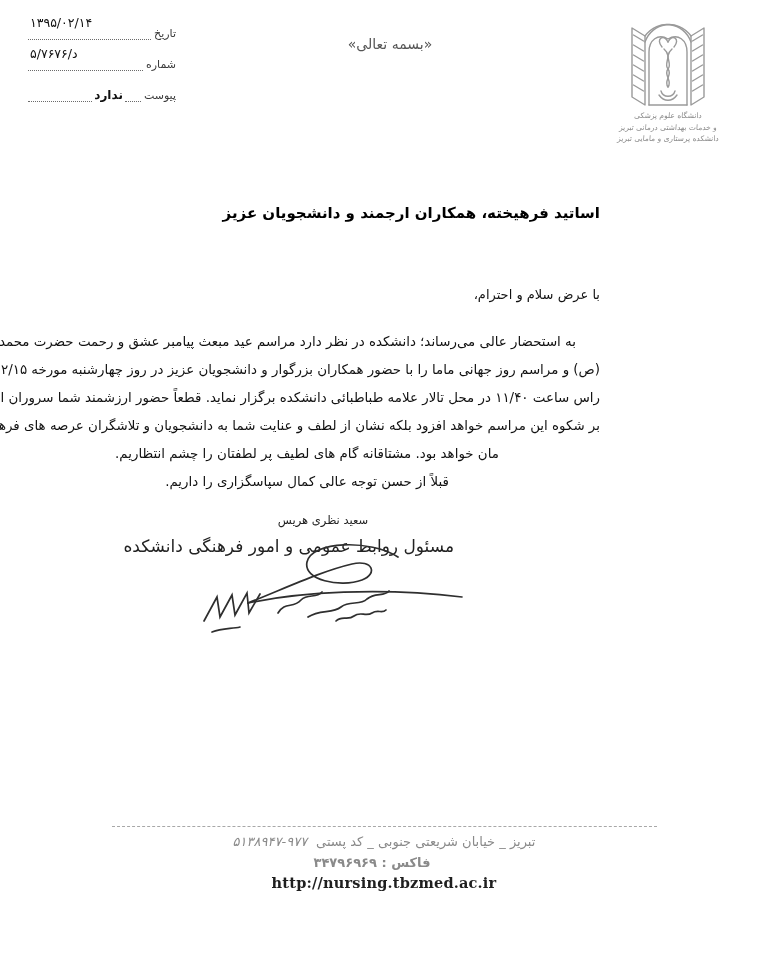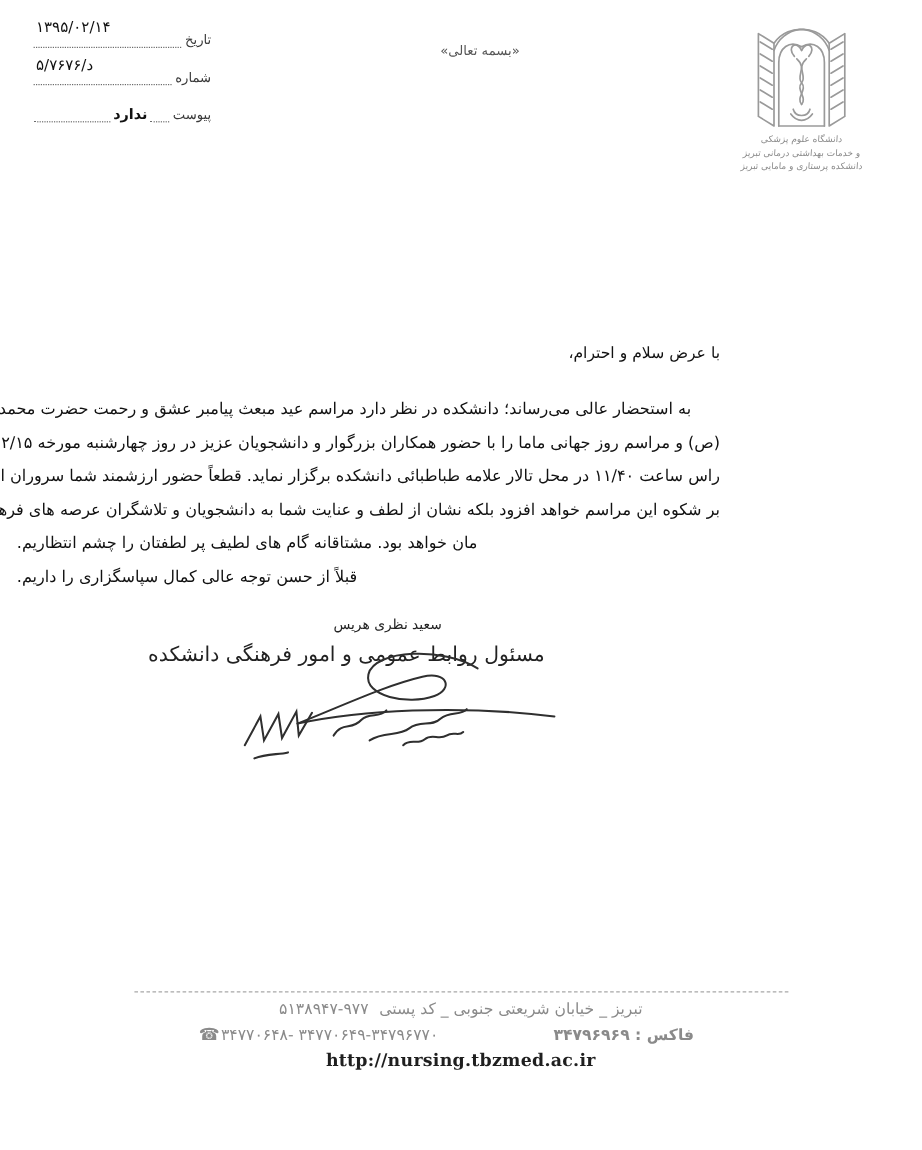--- a/index.html
+++ b/index.html
@@ -24,22 +24,22 @@
   .leader-fixed { width: 16px; border-bottom: 1px dotted #6b6b6b; height: 13px; }
   .field-value {
     position: absolute; left: 2px; top: -9px;
     font-size: 12.5px; font-weight: normal; color: #111;
     direction: ltr; white-space: nowrap;
   }
   .inline-value { font-size: 12px; font-weight: bold; color: #111; padding: 0 2px; white-space: nowrap; }
 
   
   .besmele {
-    position: absolute; left: 330px; top: 36px; width: 140px;
-    text-align: center; font-size: 11px; color: #555;
+    position: absolute; left: 320px; top: 36px; width: 140px;
+    text-align: center; font-size: 14px; color: #555;
     direction: rtl; white-space: nowrap;
   }
 
   
   .logo { position: absolute; left: 608px; top: 12px; width: 120px; text-align: center; color: #8f8f8f; }
   .logo svg { display: block; margin: 0 auto; }
   .logo-line { font-size: 7.5px; line-height: 1.55; direction: rtl; white-space: nowrap; color: #8a8a8a; transform: skewX(-4deg); }
 
   
   .heading {
@@ -47,41 +47,41 @@
     direction: rtl; font-size: 15px; font-weight: bold; color: #000;
     white-space: nowrap;
   }
   .salutation {
     position: absolute; right: 24px; top: 287px;
     direction: rtl; font-size: 13px; color: #111; white-space: nowrap;
   }
   .body-text { position: absolute; right: 24px; left: 14px; top: 328px; direction: rtl; }
   .bline {
     font-size: 13.4px; line-height: 28px; color: #111;
-    white-space: nowrap; text-align: left;
+    white-space: nowrap; text-align: center;
   }
   .bline.j { text-align: justify; text-align-last: justify; }
   .bline.indent { text-indent: 24px; }
 
   
   .sig { position: absolute; left: 192px; top: 513px; width: 262px; }
   .sig-name { direction: rtl; text-align: center; font-size: 11.5px; color: #222; }
   .sig-title { direction: rtl; text-align: center; font-size: 17px; color: #222; margin-top: 9px; white-space: nowrap; }
   .sig-scrawl { position: absolute; left: -2px; top: 24px; pointer-events: none; }
 
   
   .footer { position: absolute; left: 0; top: 826px; width: 768px; }
   .sep { width: 545px; margin: 0 auto; border-top: 1.5px dashed #a8a8a8; height: 0; }
   .f-address {
     margin-top: 7px; display: flex; direction: rtl;
     justify-content: center; align-items: baseline; gap: 9px;
     color: #8a8a8a; font-size: 13px;
   }
   .f-address .rtl-part { direction: rtl; white-space: nowrap; }
-  .f-address .ltr-part { direction: ltr; white-space: nowrap; letter-spacing: 0.5px; }
+  .f-address .ltr-part { direction: ltr; white-space: nowrap; letter-spacing: 0.5px; font-style: italic; }
   .f-contact {
     margin-top: 6px; display: flex; direction: ltr;
     justify-content: center; align-items: baseline; gap: 96px;
     color: #8a8a8a; font-size: 13px;
     transform: translateX(-12px);
   }
   .phone-group { direction: ltr; white-space: nowrap; }
   .phone-ico { font-size: 14px; margin-right: 1px; }
   .fax-group { direction: rtl; white-space: nowrap; font-weight: bold; }
   .f-url {
@@ -141,20 +141,21 @@
 
         <path d="M39 79 C41 86 51 86 53 79"></path>
         <path d="M37 83 C42 90 50 90 55 83"></path>
       </g>
     </svg>
     <div class="logo-line">دانشگاه علوم پزشکی</div>
     <div class="logo-line">و خدمات بهداشتی درمانی تبریز</div>
     <div class="logo-line">دانشکده پرستاری و مامایی تبریز</div>
   </div>
 
+  <div class="heading">اساتید فرهیخته، همکاران ارجمند و دانشجویان عزیز</div>
 
   <div class="salutation">با عرض سلام و احترام،</div>
 
   <div class="body-text">
     <div class="bline j indent">به استحضار عالی می‌رساند؛ دانشکده در نظر دارد مراسم عید مبعث پیامبر عشق و رحمت حضرت محمد مصطفی</div>
     <div class="bline j">(ص) و مراسم روز جهانی ماما را با حضور همکاران بزرگوار و دانشجویان عزیز در روز چهارشنبه مورخه ۱۳۹۵/۰۲/۱۵</div>
     <div class="bline j">راس ساعت ۱۱/۴۰ در محل تالار علامه طباطبائی دانشکده برگزار نماید. قطعاً حضور ارزشمند شما سروران ارجمند نه تنها</div>
     <div class="bline j">بر شکوه این مراسم خواهد افزود بلکه نشان از لطف و عنایت شما به دانشجویان و تلاشگران عرصه های فرهنگی دانشکده-</div>
     <div class="bline">مان خواهد بود. مشتاقانه گام های لطیف پر لطفتان را چشم انتظاریم.</div>
     <div class="bline">قبلاً از حسن توجه عالی کمال سپاسگزاری را داریم.</div>
@@ -182,21 +183,20 @@
     </svg>
   </div>
 
   <div class="footer">
     <div class="sep"></div>
     <div class="f-address">
       <span class="rtl-part">تبریز _ خیابان شریعتی جنوبی _ کد پستی</span>
       <span class="ltr-part">۵۱۳۸۹۴۷-۹۷۷</span>
     </div>
     <div class="f-contact">
-      <span class="phone-group"><span class="phone-ico">☎</span><span>۳۴۷۷۰۶۴۸- ۳۴۷۷۰۶۴۹-۳۴۷۹۶۷۷۰</span></span>
       <span class="fax-group">فاکس : ۳۴۷۹۶۹۶۹</span>
     </div>
     <div class="f-url">
       <span>http://nursing.tbzmed.ac.ir</span>
     </div>
   </div>
 
 </div>
 
 </body></html>

